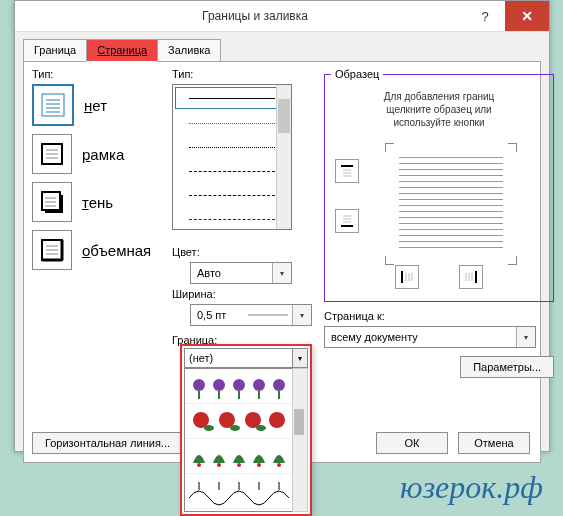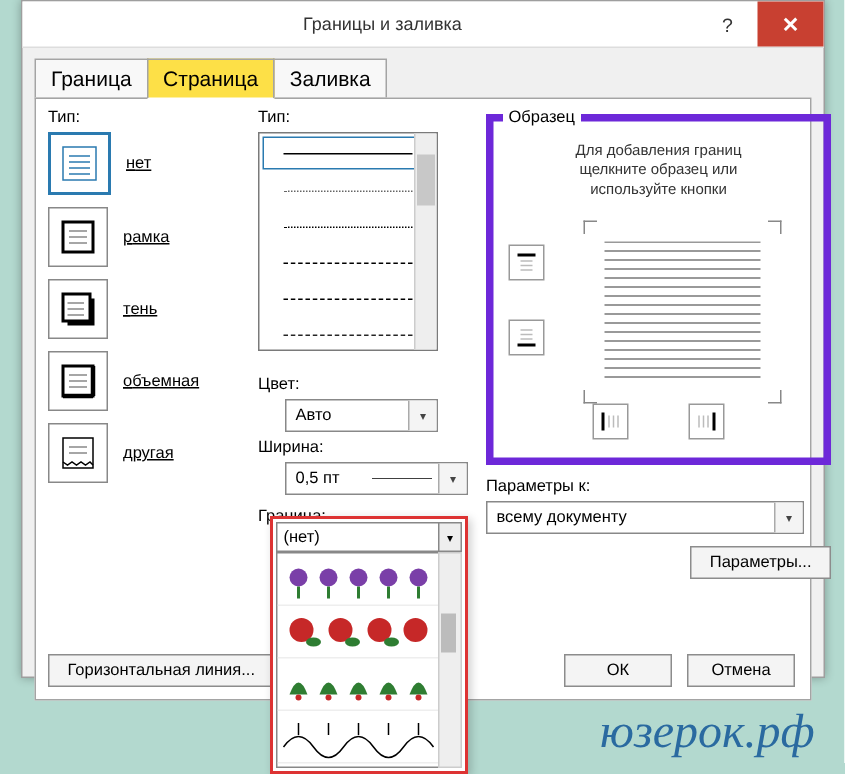--- a/index.html
+++ b/index.html
@@ -3,47 +3,47 @@
 <meta charset="utf-8">
 <style>
 html,body{margin:0;padding:0;font-family:"Segoe UI",Tahoma,sans-serif;font-size:11px;color:#000;}
 .stage{position:relative;width:563px;height:516px;background:#b3d9cf;overflow:hidden;}
 .dialog{position:absolute;left:14px;top:0;width:534px;height:450px;background:#f0f0f0;border:1px solid #9e9e9e;box-shadow:0 0 6px rgba(0,0,0,0.3);}
 .titlebar{height:30px;background:#fff;border-bottom:1px solid #ddd;display:flex;align-items:center;}
 .title{flex:1;text-align:center;font-size:12px;color:#333;padding-left:30px;}
 .help-btn{width:40px;height:30px;display:flex;align-items:center;justify-content:center;font-size:13px;color:#333;cursor:default;}
 .close-btn{width:44px;height:30px;background:#c84031;color:#fff;display:flex;align-items:center;justify-content:center;font-size:14px;font-weight:bold;}
 .tabs{display:flex;padding:6px 8px 0 8px;gap:0;}
-.tab{padding:4px 10px 5px 10px;border:1px solid #a4a4a4;background:#f8f8f8;font-size:14px;position:relative;top:1px;margin-right:-1px;}
-.tab.active{background:#fde047;border-bottom:1px solid #fff;z-index:2;}
+.tab{padding:4px 10px 5px 10px;border:1px solid #a4a4a4;background:#f8f8f8;font-size:11px;position:relative;top:1px;margin-right:-1px;}
+.tab.active{background:#ef4444;border-bottom:1px solid #fff;z-index:2;text-decoration:underline;}
 .tab-body{margin:0 8px 8px 8px;background:#fff;border:1px solid #a4a4a4;height:400px;position:relative;}
 .col{position:absolute;}
 .col1{left:8px;top:6px;width:130px;}
 .col2{left:148px;top:6px;width:140px;}
 .col3{left:300px;top:6px;width:230px;}
 .lbl{font-size:11px;margin-bottom:4px;}
 .setting-row{display:flex;align-items:center;gap:10px;margin-bottom:8px;}
 .set-icon{width:38px;height:38px;border:1px solid #888;background:#fff;display:flex;align-items:center;justify-content:center;}
 .set-icon.sel{border:2px solid #2a7ab0;}
-.set-text{font-size:11px;text-decoration:underline;}
+.set-text{font-size:15px;}
 .set-text::first-letter{text-decoration:underline;}
 .style-list{width:118px;height:144px;border:1px solid #7a7a7a;background:#fff;position:relative;}
 .style-item{height:24px;display:flex;align-items:center;justify-content:center;}
 .style-item.sel{outline:1px solid #2a7ab0;outline-offset:-2px;margin:1px;}
 .sl-line{width:86px;border-top:1px solid #000;}
 .sl-dotfine{width:86px;border-top:1px dotted #000;opacity:.6;}
 .sl-dash{width:86px;border-top:1px dashed #000;}
 .sl-dash2{width:86px;height:0;border-top:1px dashed #000;letter-spacing:2px;}
 .sl-dashdot{width:86px;border-top:1px dashed #000;opacity:.85;}
 .sb{position:absolute;right:0;top:0;width:14px;height:100%;background:#eee;border-left:1px solid #ccc;}
 .sb-thumb{position:absolute;left:1px;top:14px;width:12px;height:34px;background:#c8c8c8;}
 .combo{display:flex;align-items:center;border:1px solid #888;background:#fff;height:20px;}
 .combo>span{flex:1;padding:0 6px;font-size:11px;}
 .combo .dd{width:18px;height:100%;border-left:1px solid #aaa;display:flex;align-items:center;justify-content:center;font-size:8px;color:#444;background:#f4f4f4;}
-fieldset.preview{border:5px solid #6d28d9;margin:0;padding:8px 6px 6px 6px;}
+fieldset.preview{border:1px solid #6d28d9;margin:0;padding:8px 6px 6px 6px;}
 fieldset.preview legend{font-size:11px;padding:0 4px;}
 .hint{text-align:center;font-size:10px;color:#333;line-height:1.3;margin:2px 0 10px 0;white-space:pre-line;}
 .preview-area{position:relative;height:130px;}
 .doc{position:absolute;left:60px;top:10px;width:120px;height:110px;}
 .doc .corner{position:absolute;width:8px;height:8px;}
 .doc .corner.tl{left:-6px;top:-6px;border-left:1px solid #888;border-top:1px solid #888;}
 .doc .corner.tr{right:-6px;top:-6px;border-right:1px solid #888;border-top:1px solid #888;}
 .doc .corner.bl{left:-6px;bottom:-6px;border-left:1px solid #888;border-bottom:1px solid #888;}
 .doc .corner.br{right:-6px;bottom:-6px;border-right:1px solid #888;border-bottom:1px solid #888;}
 .doc .lines{position:absolute;left:8px;top:8px;right:8px;bottom:8px;background:repeating-linear-gradient(#999 0 1px,transparent 1px 6px);}
@@ -140,33 +140,20 @@
                 <g stroke="#888">
                   <line x1="8" y1="10" x2="20" y2="10"></line>
                   <line x1="8" y1="14" x2="20" y2="14"></line>
                   <line x1="8" y1="18" x2="20" y2="18"></line>
                 </g>
               </svg>
           </div>
           <div class="set-text">объемная</div>
         </div>
 
-        <div class="setting-row">
-          <div class="set-icon">
-            <svg width="28" height="28">
-                <rect x="4" y="4" width="20" height="20" fill="none" stroke="#000"></rect>
-                <path d="M4 20 L7 22 L10 20 L13 22 L16 20 L19 22 L22 20 L24 22" fill="none" stroke="#000"></path>
-                <g stroke="#888">
-                  <line x1="8" y1="10" x2="20" y2="10"></line>
-                  <line x1="8" y1="14" x2="20" y2="14"></line>
-                </g>
-              </svg>
-          </div>
-          <div class="set-text">другая</div>
-        </div>
       </div>
 
       <div class="col col2">
         <div class="lbl">Тип:</div>
         <div class="style-list">
           <div class="style-item sel">
               <div class="sl-line"></div>
             </div>
           <div class="style-item">
               <div class="sl-dotfine"></div>
@@ -258,21 +245,21 @@
                     <line x1="2" y1="3" x2="2" y2="11"></line>
                     <line x1="5" y1="3" x2="5" y2="11"></line>
                     <line x1="8" y1="3" x2="8" y2="11"></line>
                   </g>
                   <line x1="12" y1="1" x2="12" y2="13" stroke="#000" stroke-width="2"></line>
                 </svg>
             </div>
           </div>
         </fieldset>
 
-        <div class="lbl" style="margin-top:8px">Параметры к:</div>
+        <div class="lbl" style="margin-top:8px">Страница к:</div>
         <div class="combo" style="width:210px">
           <span>всему документу</span>
           <div class="dd">▾</div>
         </div>
         <div style="text-align:right;margin-top:8px">
           <button class="btn">Параметры...</button>
         </div>
       </div>
 
       <button class="btn hrule-btn">Горизонтальная линия...</button>

